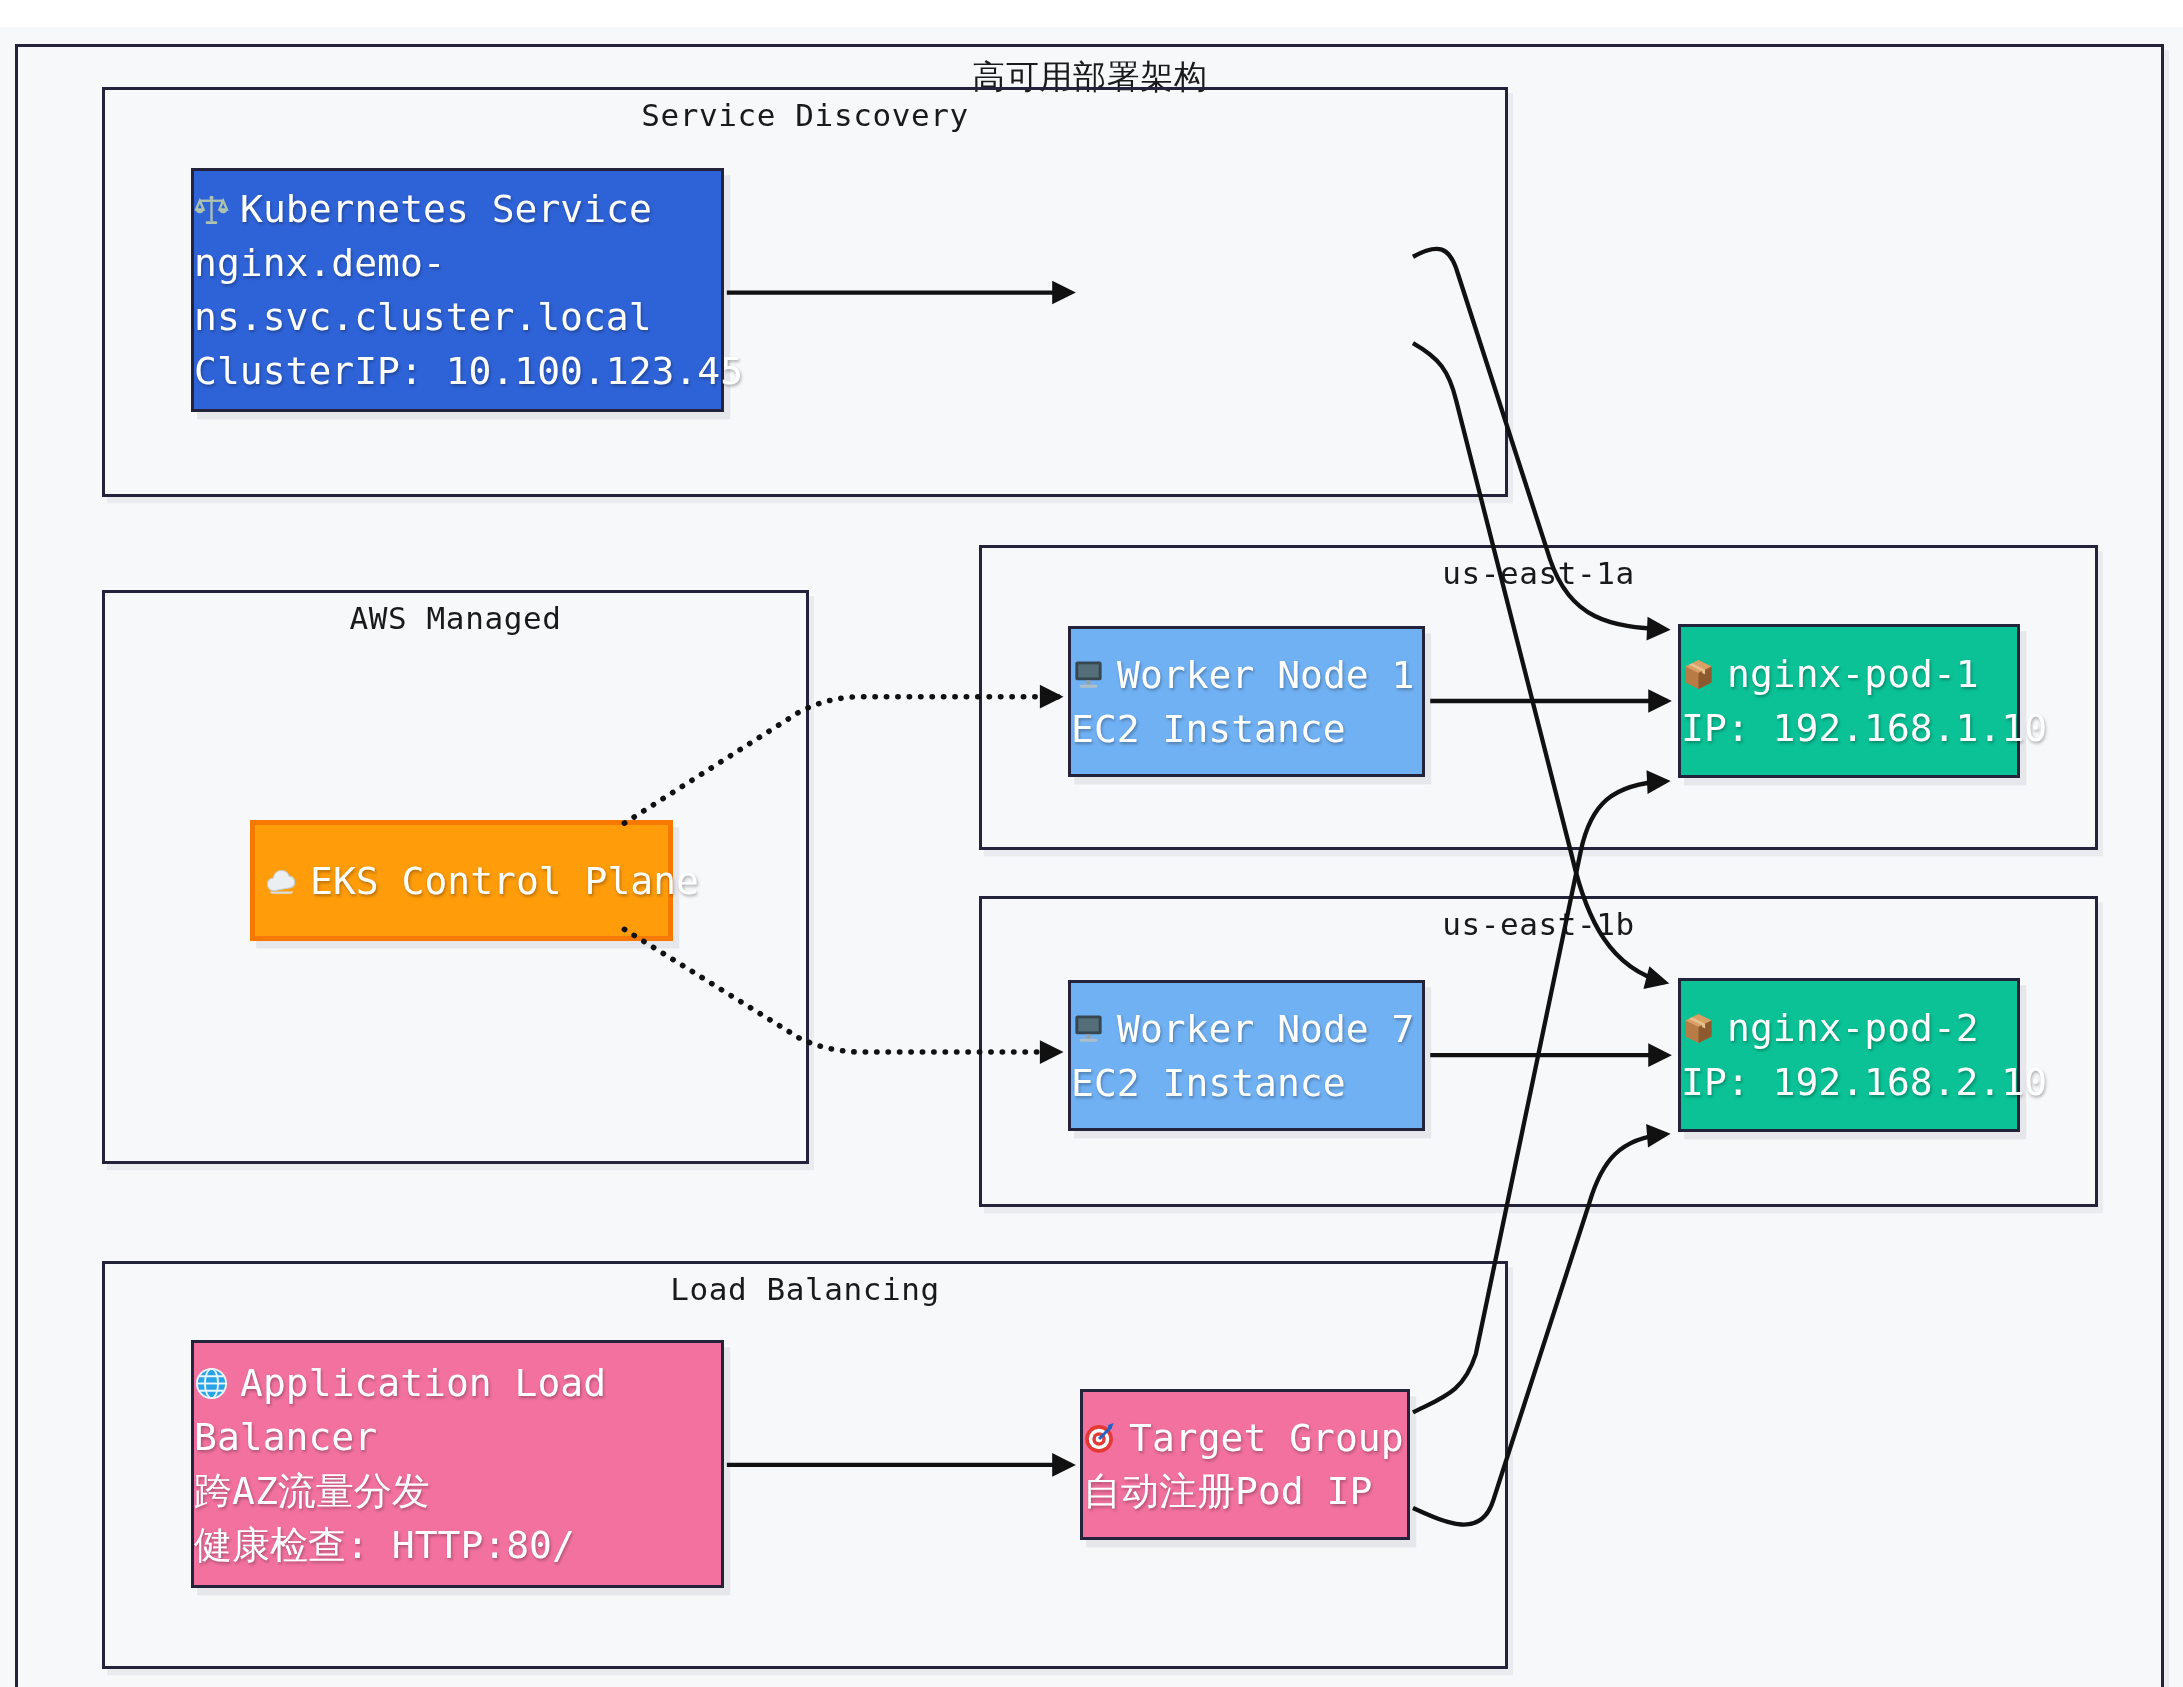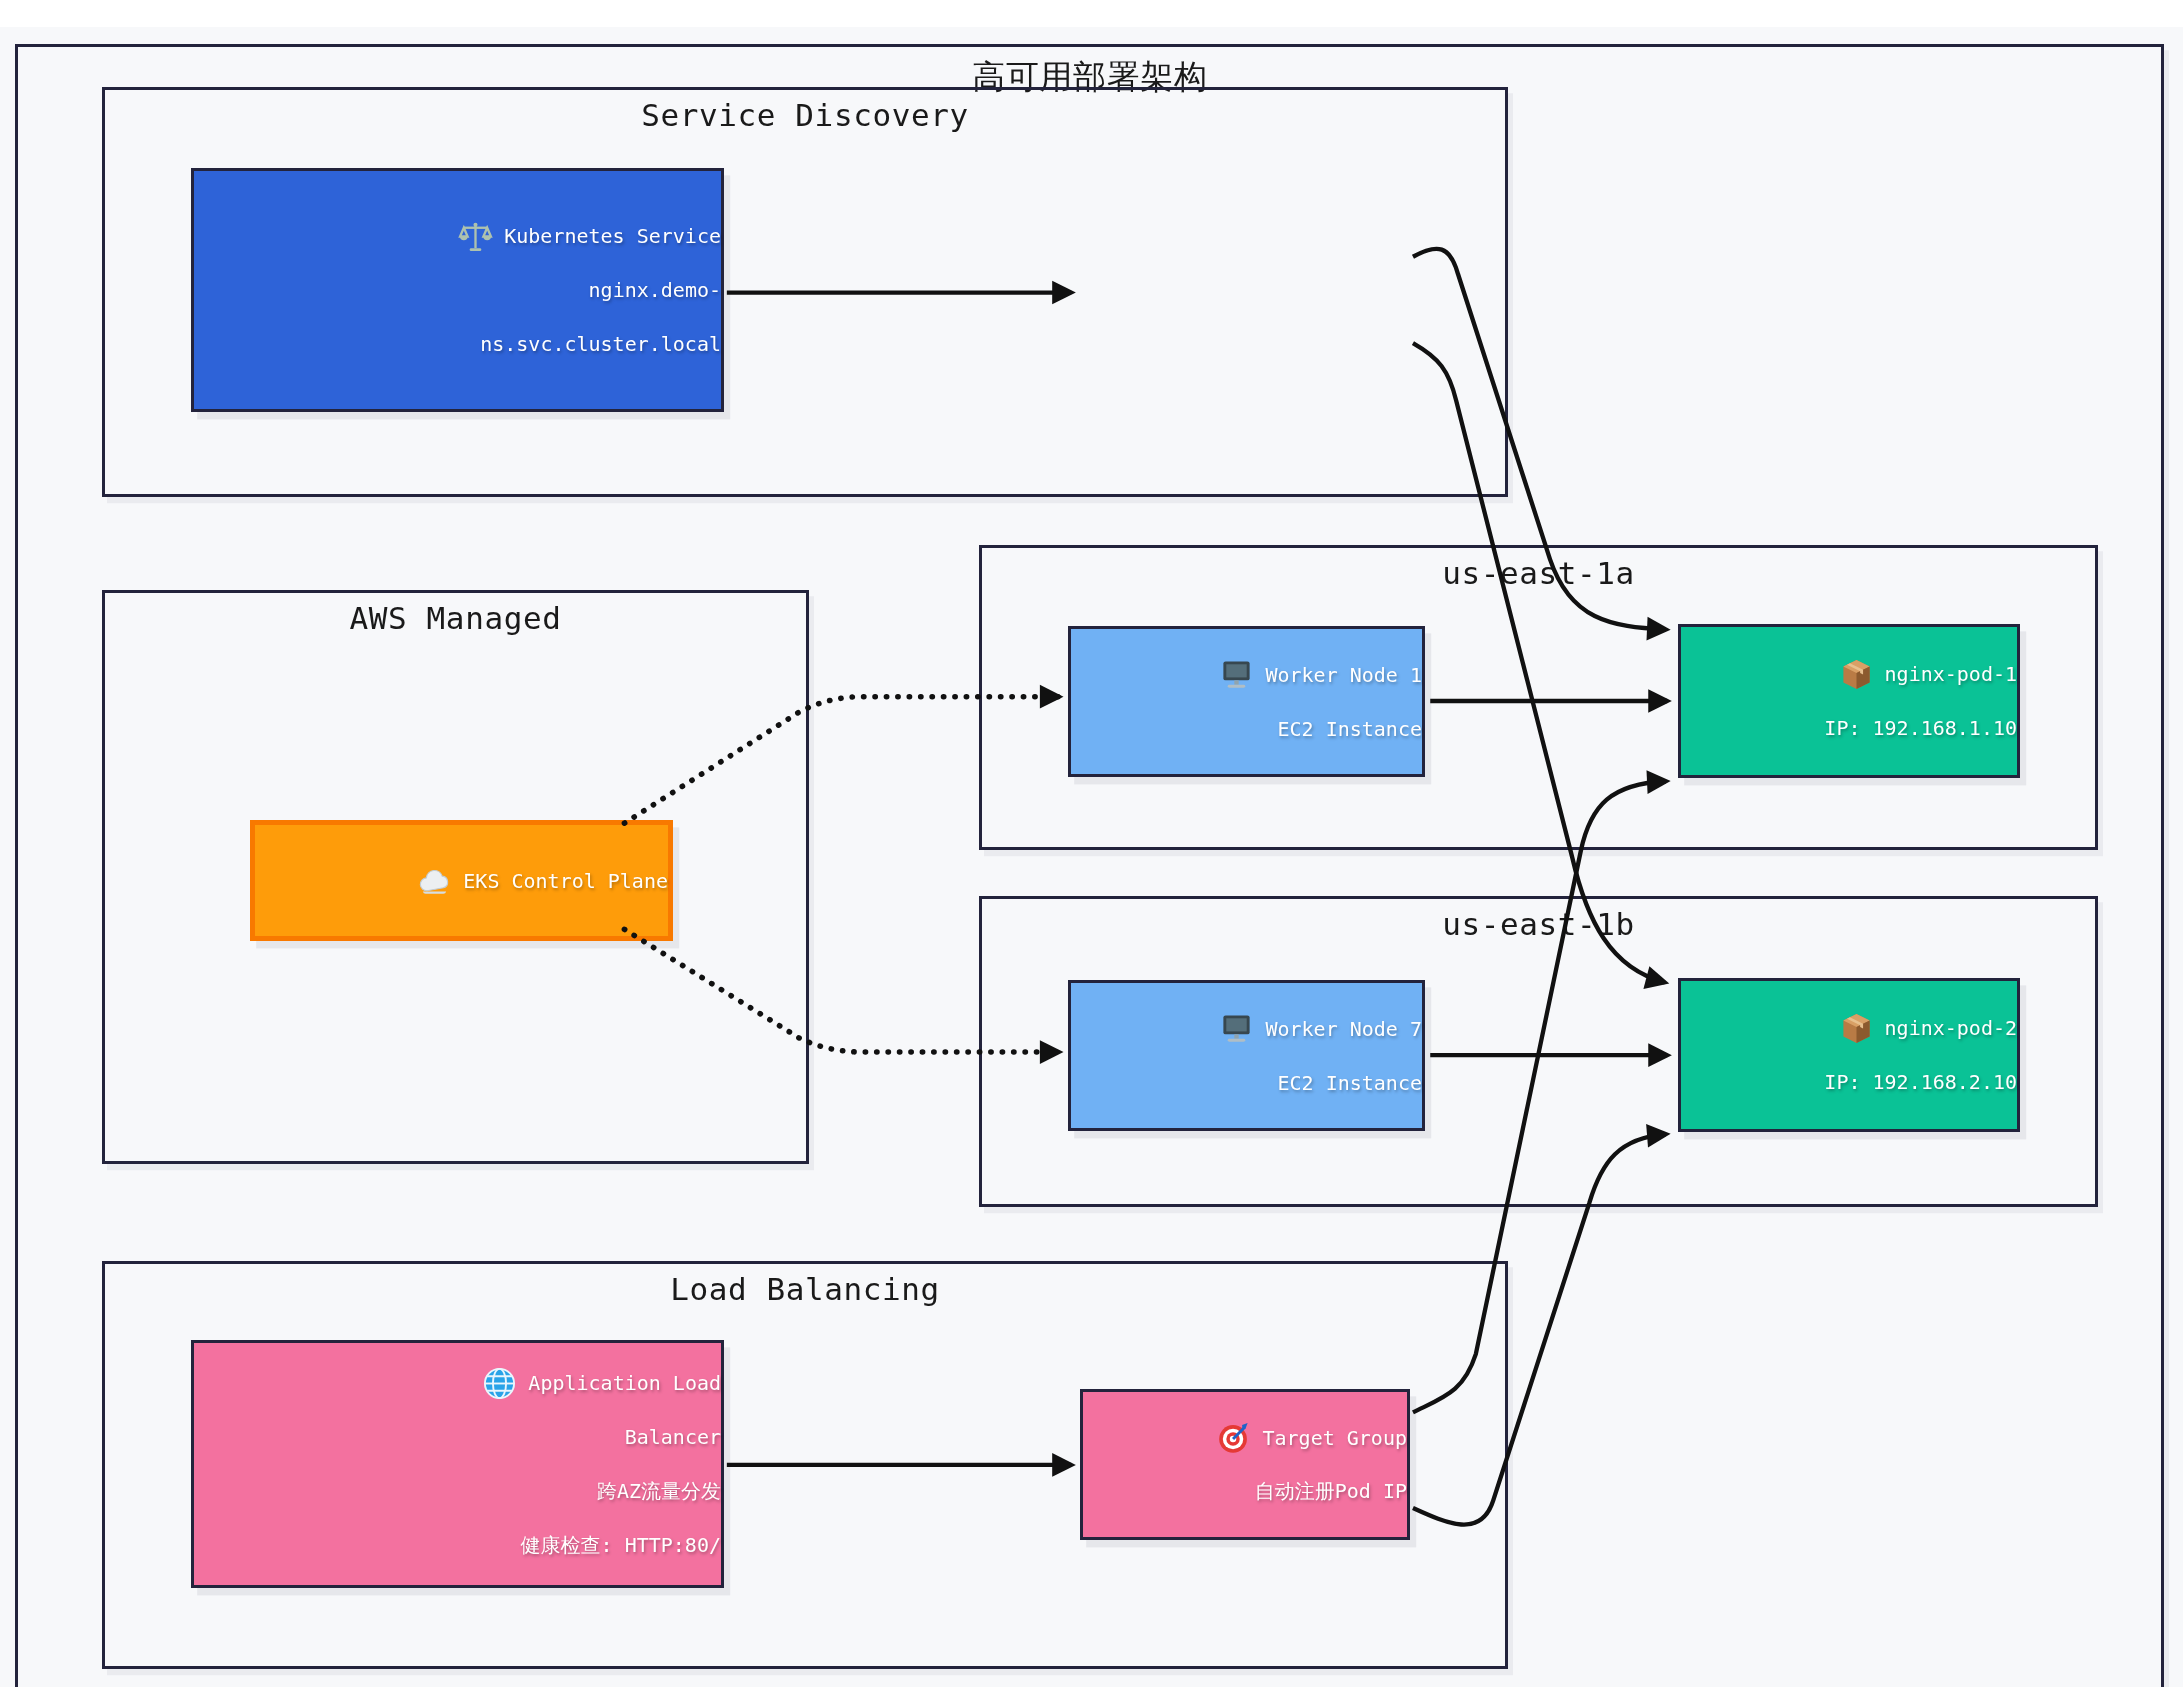--- a/index.html
+++ b/index.html
@@ -18,23 +18,23 @@
   }
   .section-label {
     position:absolute; top:7.4px; left:0; right:0;
     text-align:center; font-size:31px; font-weight:500;
     color:var(--label-text,#1A1A1A); letter-spacing:0.6px;
     white-space:nowrap;
   }
   .node {
     position:absolute;
     border:3.1px solid var(--border-dark,#23233C);
-    display:flex; flex-direction:column; justify-content:center; align-items:flex-end;
+    display:flex; flex-direction:column; justify-content:center; align-items:flex-start;
     color:var(--node-text,#FFFFFF);
-    font-size:20px; font-weight:500;
+    font-size:38px; font-weight:500;
     text-shadow:1.2px 1.9px 3.1px rgba(0,0,0,0.30);
     box-shadow:6.2px 7.4px 0 rgba(130,130,150,0.14);
   }
   .node-line { height:54px; display:flex; align-items:center; justify-content:center; gap:11px; white-space:nowrap; }
   .icon { display:inline-flex; }
   .icon svg { width:35px; height:35px; display:block; }
   .fill-blue   { background:var(--blue,#2E63D8); }
   .fill-lblue  { background:var(--light-blue,#70B1F4); }
   .fill-green  { background:var(--green,#0AC296); }
   .fill-pink   { background:var(--pink,#F3719F); }
@@ -85,20 +85,21 @@
             <path d="M1.4 12a2.6 2.6 0 0 0 5.2 0z" fill="#AEC2AE"></path>
             <path d="M17.4 12a2.6 2.6 0 0 0 5.2 0z" fill="#AEC2AE"></path>
             <rect x="8" y="20" width="8" height="2" rx="1" fill="#AEC2AE"></rect>
             <circle cx="12" cy="4" r="1.4" fill="#AEC2AE"></circle>
           </svg>
       </span>
       <span>Kubernetes Service</span>
     </div>
     <div class="node-line">nginx.demo-</div>
     <div class="node-line">ns.svc.cluster.local</div>
+    <div class="node-line">ClusterIP: 10.100.123.45</div>
   </div>
 
 
   <div class="node fill-orange" style="left:250px;top:793px;width:404px;height:111px">
     <div class="node-line">
       <span class="icon">
         <svg viewBox="0 0 24 24">
             <path d="M7 19a4.4 4.4 0 0 1-.6-8.8A5.6 5.6 0 0 1 17.3 9a4.1 4.1 0 0 1 .8 8z" fill="#ECEFF1" stroke="#C3CDD4" stroke-width="0.8"></path>
             <path d="M4 19.5h16a2 2 0 0 1-2 1.5H6a2 2 0 0 1-2-1.5z" fill="#D6DEE3"></path>
           </svg>

